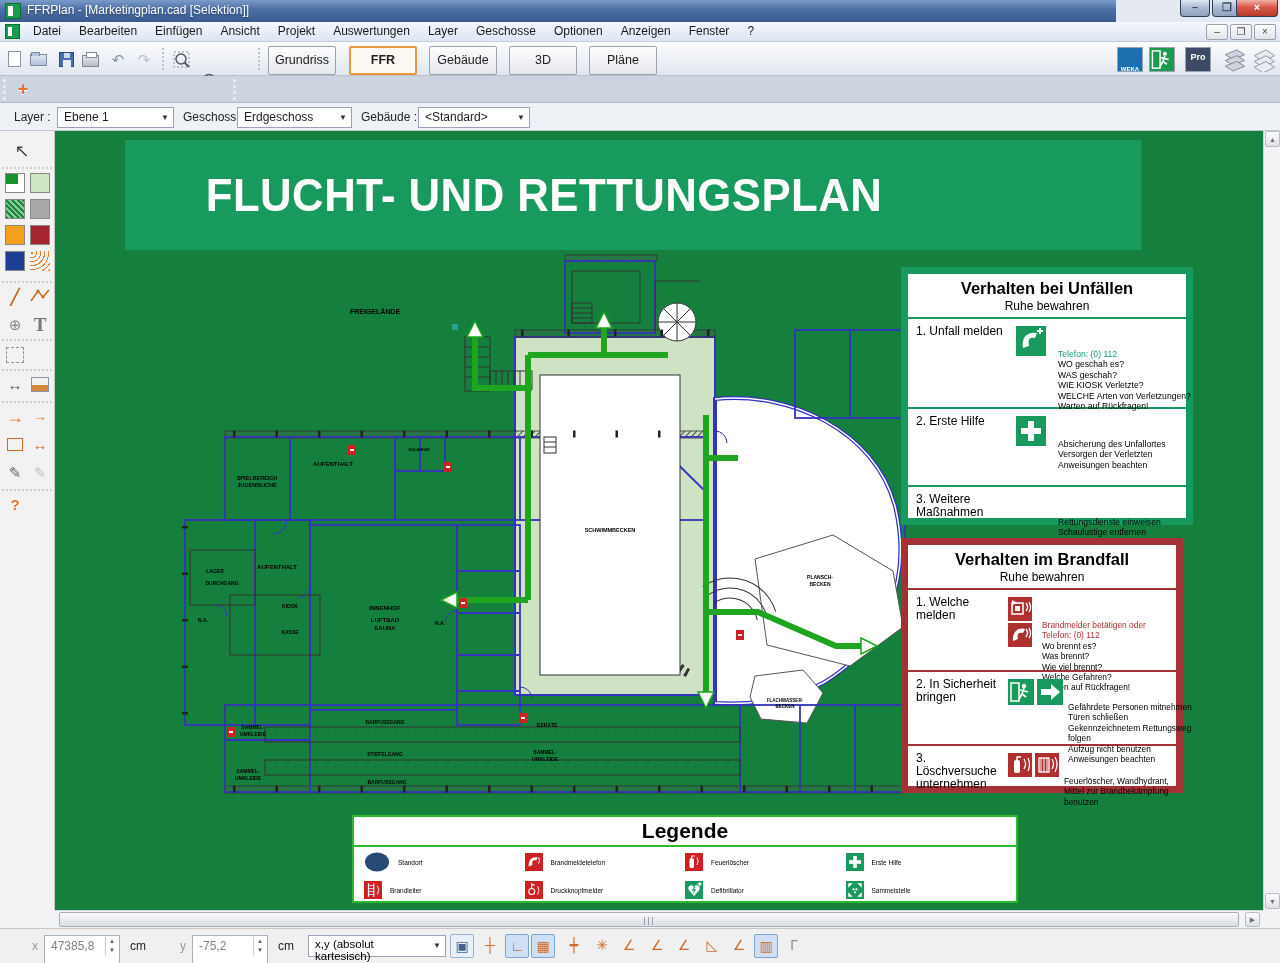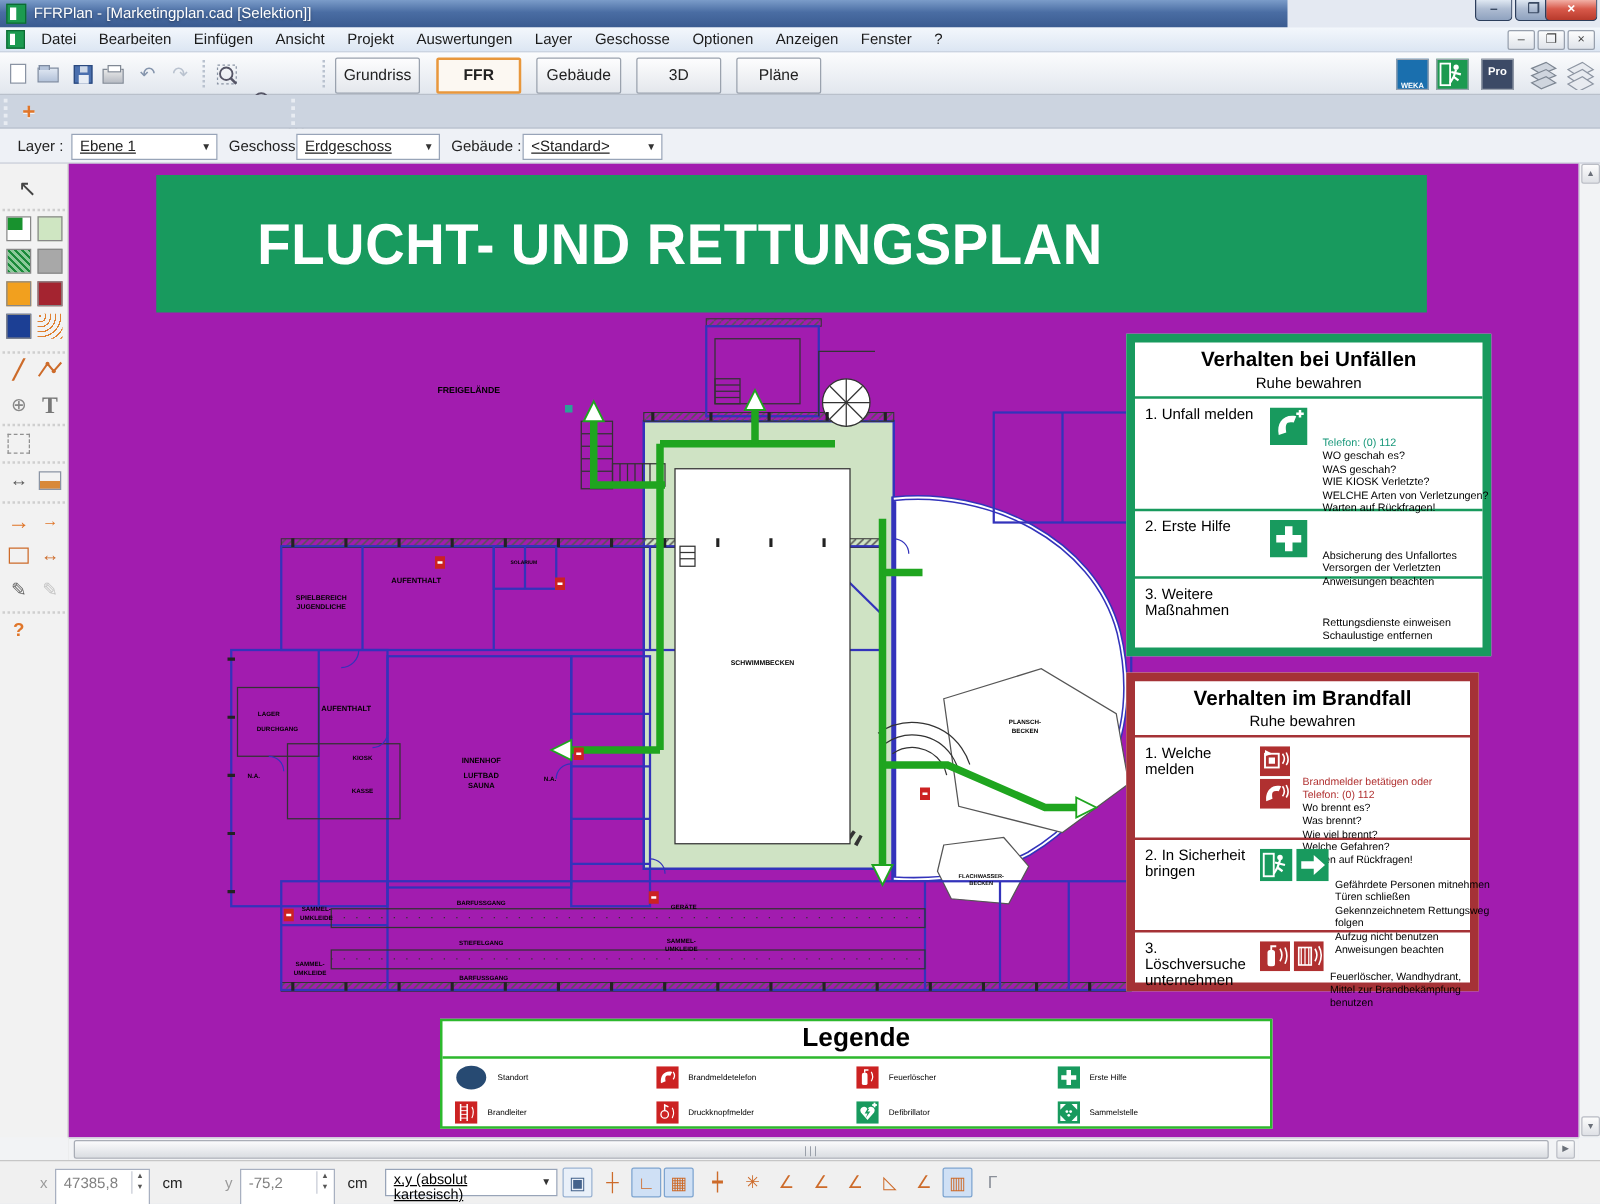--- a/index.html
+++ b/index.html
@@ -1,19 +1,19 @@
 <!DOCTYPE html>
 <html><head>
 <meta charset="utf-8">
 <style>
   * { margin:0; padding:0; box-sizing:border-box; }
   html,body { width:1280px; height:963px; overflow:hidden; font-family:"Liberation Sans",sans-serif; background:#e4e9f2; }
 
   
-  #titlebar { position:absolute; left:0; top:0; width:1030px; height:22px;
+  #titlebar { position:absolute; left:0; top:0; width:1116px; height:22px;
     background:linear-gradient(#7b9cc9,#4a6da3 45%,#3a5b90); color:#fff; font-size:12px; }
   #titlebar .app-icon { position:absolute; left:5px; top:3px; width:16px; height:16px; background:#1c9a50; border:1px solid #0c6a34; }
   #titlebar .app-icon::after { content:""; position:absolute; left:2px; top:2px; width:5px; height:10px; background:#fff; }
   #titlebar .title-text { position:absolute; left:27px; top:3px; text-shadow:0 1px 2px rgba(0,0,0,.4); }
   .winbtn { position:absolute; top:0; width:30px; height:17px; border:1px solid #2c3e5c; border-top:none;
     border-radius:0 0 4px 4px; background:linear-gradient(#dfe8f2,#aebcd2 45%,#8fa2bf); color:#3a4a63;
     text-align:center; line-height:15px; font-size:11px; font-weight:bold; }
   .winbtn.close { background:linear-gradient(#f2b0a6,#d8594a 45%,#b83a2c); color:#fff; width:42px; }
 
   
@@ -43,31 +43,31 @@
   .tab.active { background:#fcf8f2; border:2px solid #e8973c; line-height:25px; }
   .brandbtn { position:absolute; top:5px; width:26px; height:25px; border:1px solid #9aa2ae; }
   .grip { position:absolute; width:4px; border-left:2px dotted #b9c2cf; height:22px; top:6px;}
 
   
   #row2 { position:absolute; left:0; top:76px; width:1280px; height:27px; background:#ccd4e0; border-bottom:1px solid #b2bac8;}
   #row2 .plus { position:absolute; left:14px; top:4px; width:18px; height:18px; color:#e0762a; font-weight:bold; font-size:18px; line-height:18px; text-align:center; text-shadow:0 1px 0 #fff;}
   #row2 .vgrip { position:absolute; top:3px; height:21px; width:5px; border-left:3px dotted #e8ecf2;}
   #row3 { position:absolute; left:0; top:103px; width:1280px; height:28px; background:#eef1f6; border-bottom:1px solid #c2c8d2; font-size:12px; color:#222;}
   #row3 label { position:absolute; top:7px; }
-  .combo { position:absolute; top:4px; height:21px; background:#fff; border:1px solid #98a4b8; font-size:12px; padding:2px 18px 0 6px;text-decoration:underline; }
+  .combo { position:absolute; top:4px; height:21px; background:#fff; border:1px solid #98a4b8; font-size:12px; padding:2px 18px 0 6px; }
   .combo::after { content:"▼"; position:absolute; right:4px; top:5px; font-size:8px; color:#333; }
 
   
   #palette { position:absolute; left:0; top:131px; width:55px; height:797px; background:#f2f2f2; border-right:1px solid #c6c6c6; }
   .pcell { position:absolute; width:24px; height:24px; text-align:center; line-height:24px; font-size:15px; color:#555; }
   .swatch { position:absolute; width:20px; height:20px; border:1px solid #888; }
   .psep { position:absolute; left:2px; width:50px; border-top:2px dotted #cfcfcf; }
 
   
-  #canvas { position:absolute; left:55px; top:131px; width:1208px; height:779px; background:#a21caf; overflow:hidden; }
+  #canvas { position:absolute; left:55px; top:131px; width:1208px; height:779px; background:#15803d; overflow:hidden; }
   #banner { position:absolute; left:70px; top:9px; width:1070px; height:110px; background:#189a5e; color:#fff;
     font-size:46px; font-weight:bold; line-height:110px; padding-left:85px; letter-spacing:.5px;
     transform:scaleX(.95); transform-origin:left; white-space:nowrap;}
 
   
   .panel { position:absolute; background:#fff; }
   .panel .head { text-align:center; padding-top:5px; }
   .panel .head .t { font-size:16.5px; font-weight:bold; color:#000; }
   .panel .head .s { font-size:12px; color:#000; margin-top:1px; }
   .pitem { position:relative; display:flex; align-items:flex-start; padding:6px 4px 4px 8px; }
@@ -455,21 +455,21 @@
       <div class="plines">
         <div class="gl">Telefon: (0) 112</div>
         <div>WO geschah es?</div>
         <div>WAS geschah?</div>
         <div>WIE KIOSK Verletzte?</div>
         <div>WELCHE Arten von Verletzungen?</div>
         <div>Warten auf Rückfragen!</div>
       </div>
     </div>
     <div class="green-div"></div>
-    <div class="pitem" style="height:52px">
+    <div class="pitem" style="height:76px">
       <div class="pnum"><span>2.</span> <span>Erste Hilfe</span></div>
       <div class="picons">
         <svg class="sicon" width="30" height="30" viewBox="0 0 30 30">
             <rect width="30" height="30" fill="#189a5e"></rect>
             <rect x="12" y="5" width="6" height="20" fill="#fff"></rect>
             <rect x="5" y="12" width="20" height="6" fill="#fff"></rect>
           </svg>
       </div>
       <div class="plines">
         <div>Absicherung des Unfallortes</div>

